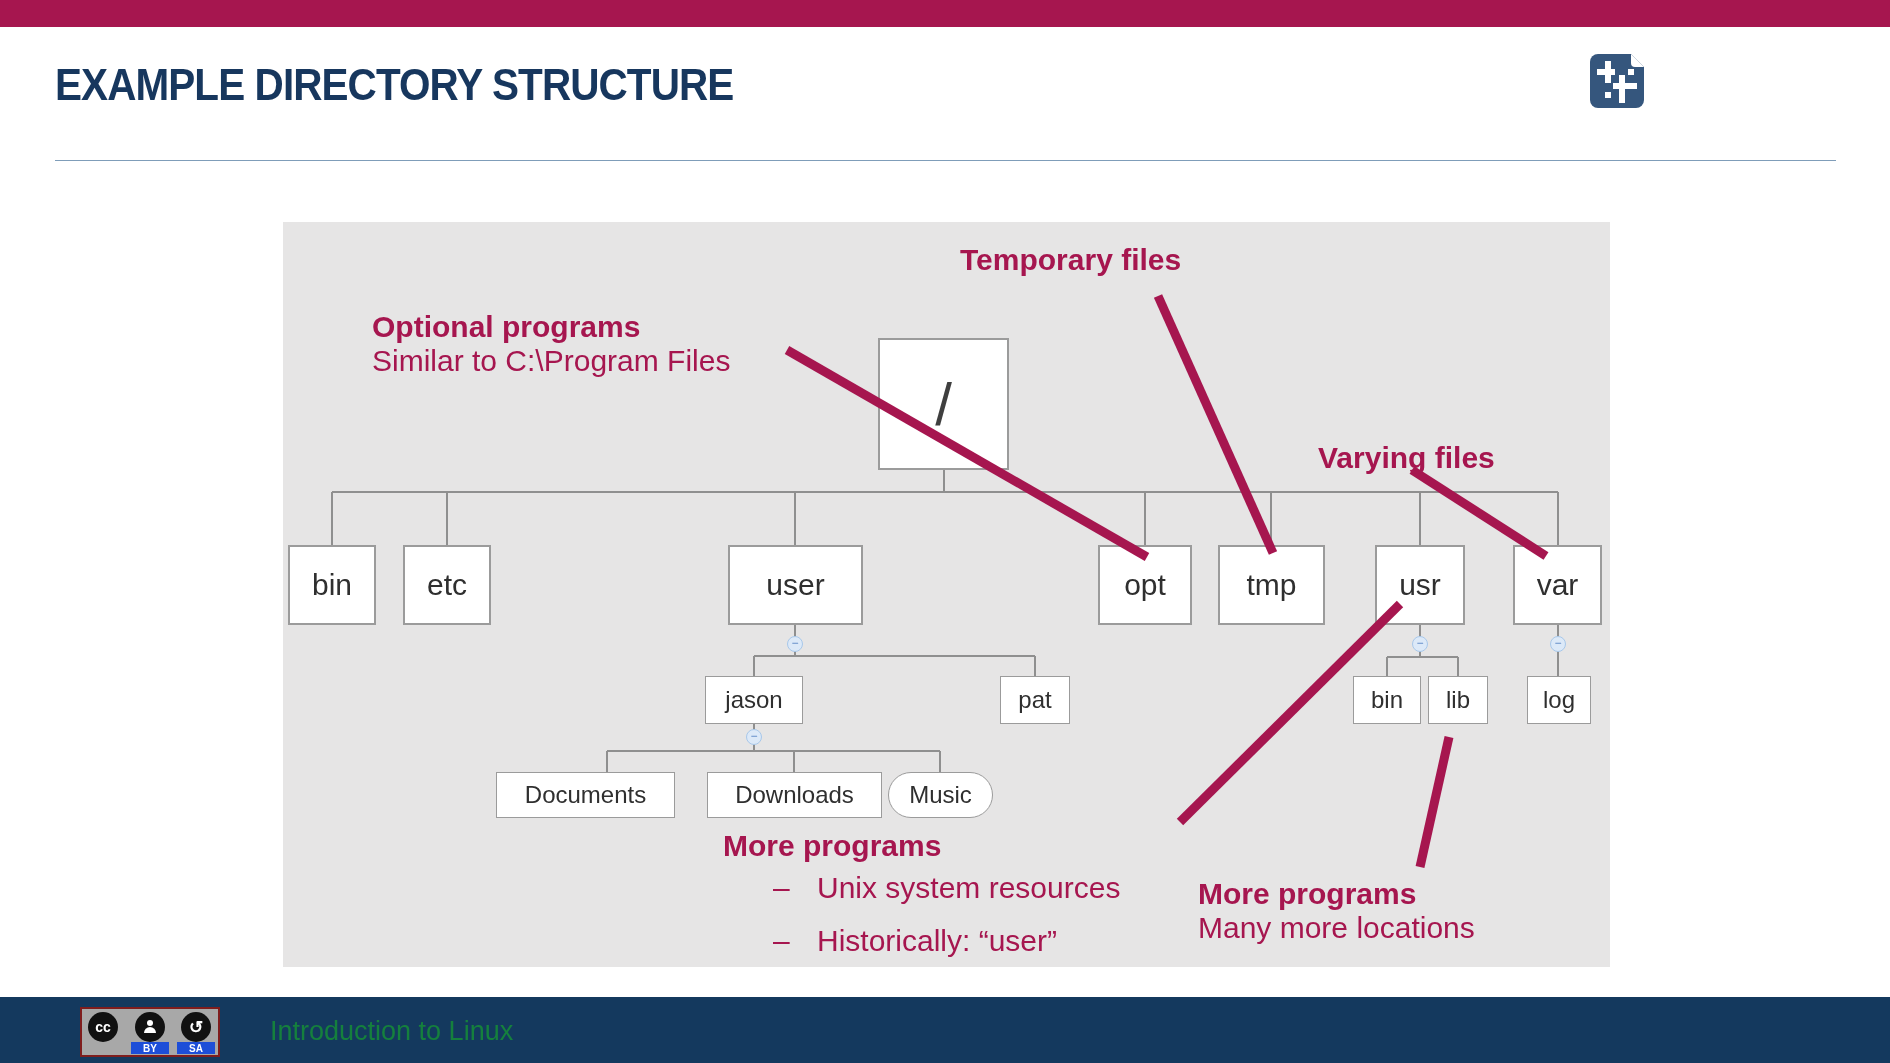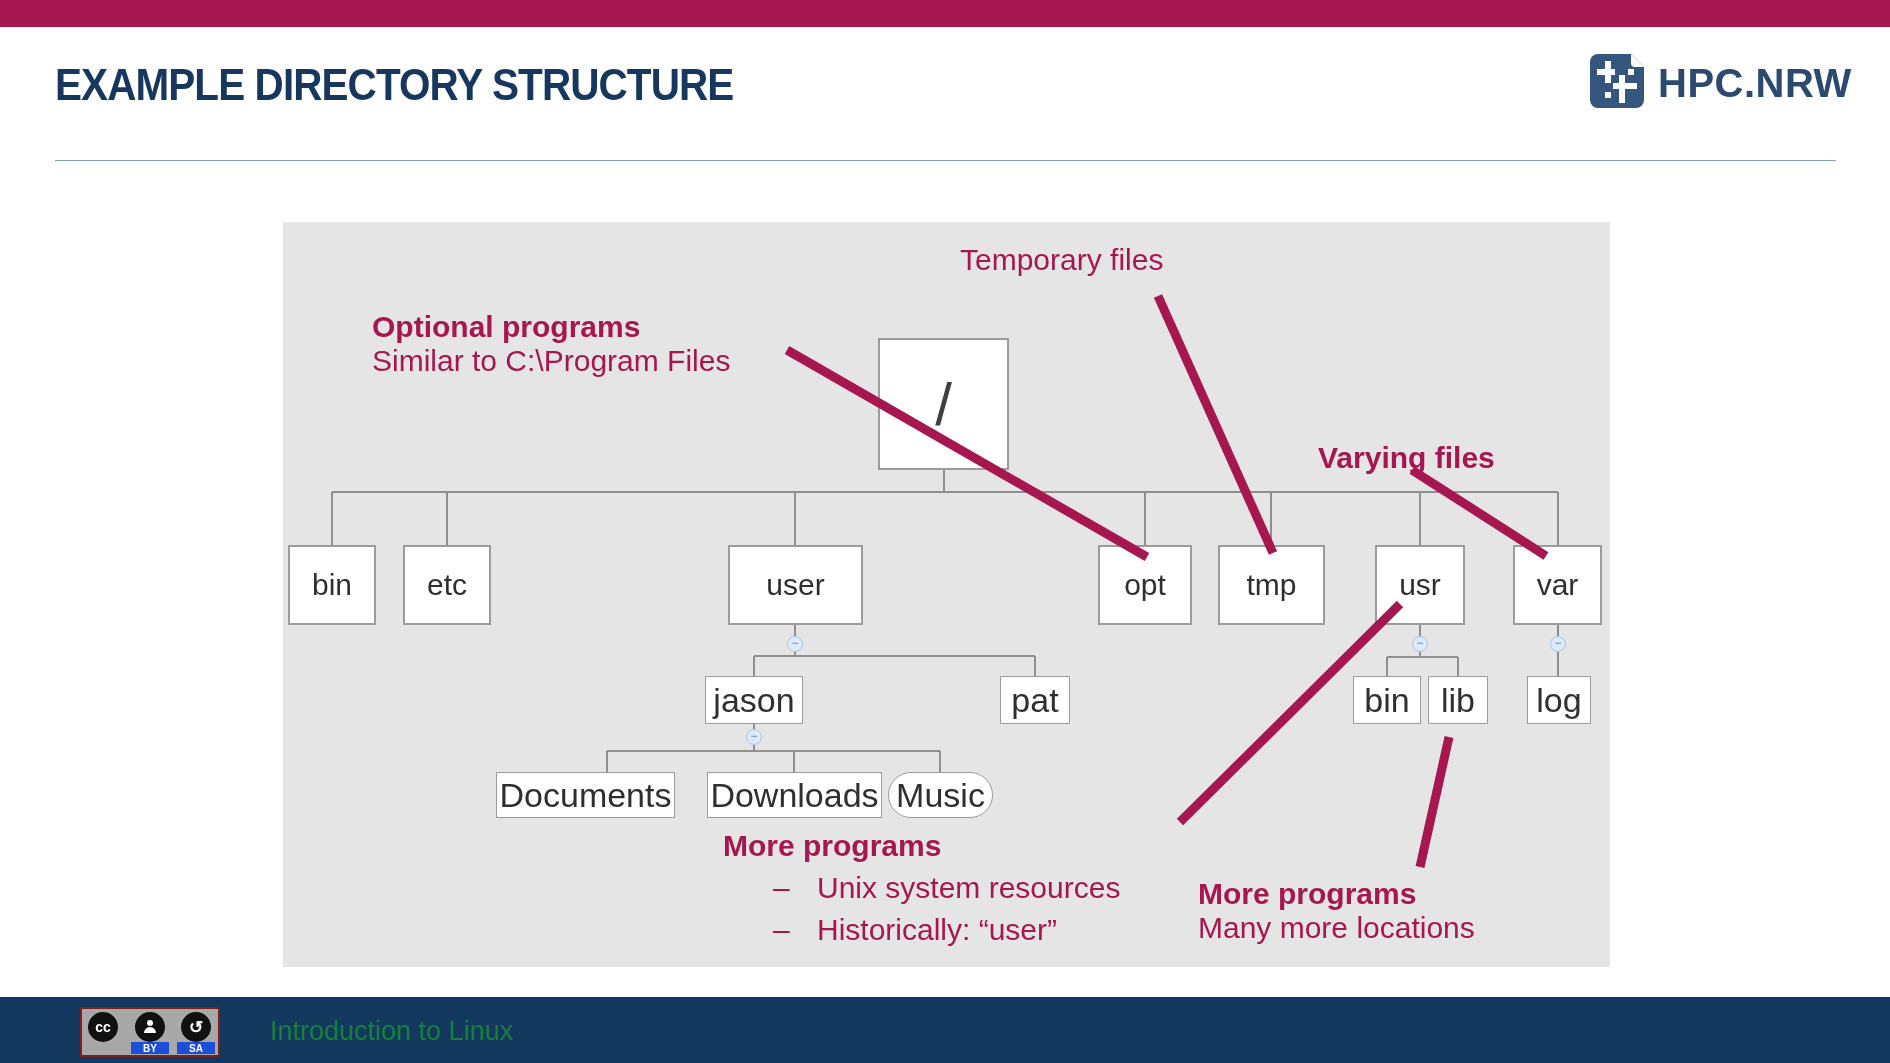--- a/index.html
+++ b/index.html
@@ -7,21 +7,21 @@
          font-family:"Liberation Sans",sans-serif;}
   .topbar{position:absolute;left:0;top:0;width:1890px;height:27px;background:#A6164F;}
   .page-title{position:absolute;left:55px;top:60px;font-size:44px;font-weight:700;
               letter-spacing:-1px;color:#17375E;transform:scaleX(.92);transform-origin:left;}
   .header-rule{position:absolute;left:55px;top:160px;width:1781px;height:1px;background:#7F9DB9;}
   .logo{position:absolute;left:1588px;top:52px;display:flex;align-items:center;}
   .logo-text{font-size:40px;font-weight:700;color:#2C4A70;letter-spacing:.5px;margin-left:12px;}
   .diagram{position:absolute;left:283px;top:222px;width:1327px;height:745px;background:#E6E5E5;}
   .node{position:absolute;background:#ffffff;border:2px solid #9B9B9B;display:flex;
         align-items:center;justify-content:center;color:#2F2F2F;font-size:30px;box-sizing:border-box;}
-  .node.small{font-size:34px;border-width:1.5px;}
+  .node.small{font-size:24px;border-width:1.5px;}
   .node.root{font-size:60px;color:#3F3F3F;}
   .collapse{position:absolute;width:16px;height:16px;border-radius:50%;background:#DCE9F8;
             border:1.5px solid #A8C8EA;color:#5B87C5;font-size:12px;line-height:13px;
             text-align:center;box-sizing:border-box;}
   svg.overlay{position:absolute;left:0;top:0;}
   .ann{position:absolute;color:#A6164F;font-size:30px;line-height:34px;white-space:nowrap;}
   .ann b{font-weight:700;}
   .bullet-dash{display:inline-block;width:44px;}
   .footer{position:absolute;left:0;top:997px;width:1890px;height:66px;background:#14395E;}
   .cc-badge{position:absolute;left:80px;top:1007px;width:140px;height:50px;background:#A8A8A8;
@@ -52,21 +52,20 @@
         <rect x="31" y="17" width="6" height="34" fill="#fff"></rect>
         <rect x="9" y="17" width="34" height="6" fill="#35567D"></rect>
         <rect x="9" y="17" width="18" height="6" fill="#fff" transform="translate(0,0)"></rect>
         <rect x="25" y="31" width="24" height="6" fill="#fff"></rect>
         <rect x="31" y="17" width="6" height="6" fill="#35567D"></rect>
         <rect x="17" y="31" width="6" height="6" fill="#35567D"></rect>
         <rect x="40" y="17" width="6" height="6" fill="#fff"></rect>
         <rect x="17" y="40" width="6" height="6" fill="#fff"></rect>
       </svg>
     </span>
-    <span class="logo-text">HPC.NRW</span>
   </div>
 
   <div class="diagram"></div>
 
   <svg class="overlay" width="1890" height="1063">
     <g stroke="#8F8F8F" stroke-width="2" fill="none">
       <path d="M944 470 V492"></path>
       <path d="M332 492 H1558"></path>
       <path d="M332 492 V545"></path>
         <path d="M447 492 V545"></path>
@@ -127,30 +126,30 @@
       <path d="M1400 604 L1180 822"></path>
       <path d="M1449 737 L1420 867"></path>
     </g>
   </svg>
 
   <div class="ann" style="left:372px;top:310px;">
     <b>Optional programs</b><br>
     <span>Similar to C:\Program Files</span>
   </div>
 
-  <div class="ann" style="left:960px;top:243px;font-weight:400;">Temporary files</div>
+  <div class="ann" style="left:960px;top:243px;font-weight:700;">Temporary files</div>
 
   <div class="ann" style="left:1318px;top:441px;font-weight:700;">Varying files</div>
 
   <div class="ann" style="left:723px;top:829px;">
     <b>More programs</b>
     <div style="margin-left:50px;margin-top:8px;">
       <span class="bullet-dash">–</span><span>Unix system resources</span>
     </div>
-    <div style="margin-left:50px;margin-top:8px;">
+    <div style="margin-left:50px;margin-top:19px;">
       <span class="bullet-dash">–</span><span>Historically: “user”</span>
     </div>
   </div>
 
   <div class="ann" style="left:1198px;top:877px;">
     <b>More programs</b><br>
     <span>Many more locations</span>
   </div>
 
   <div class="footer"></div>

